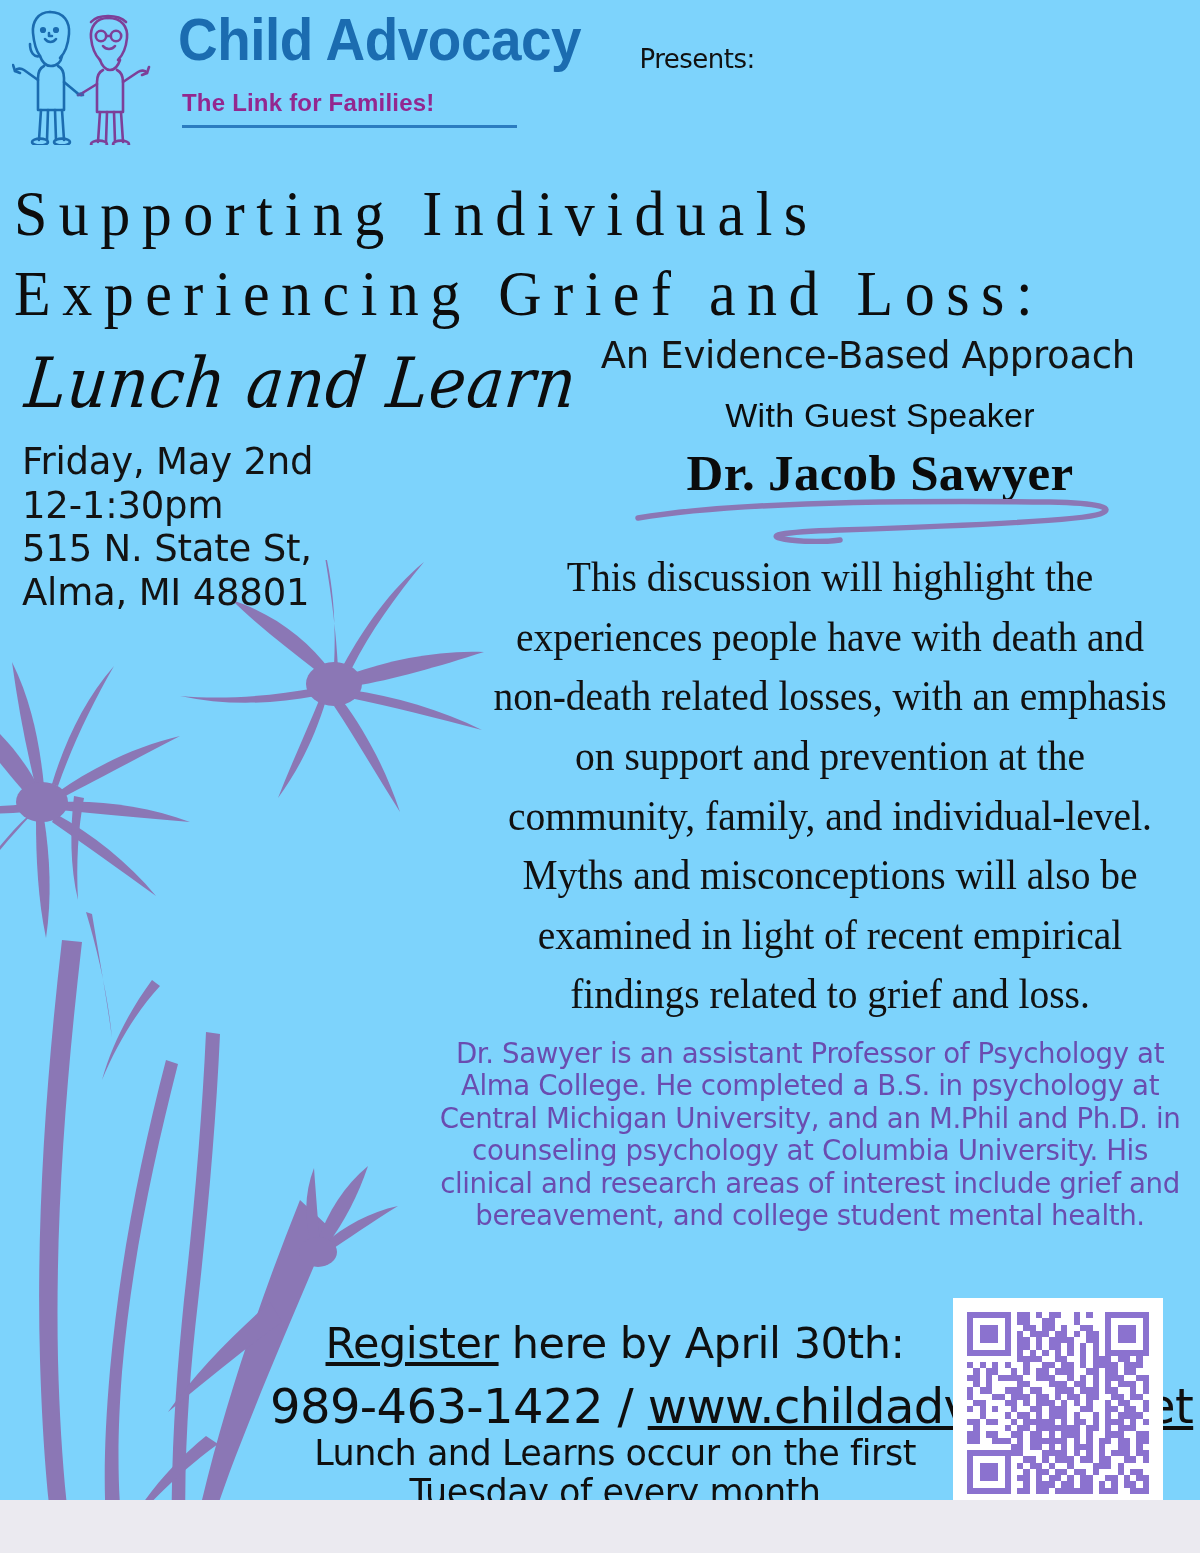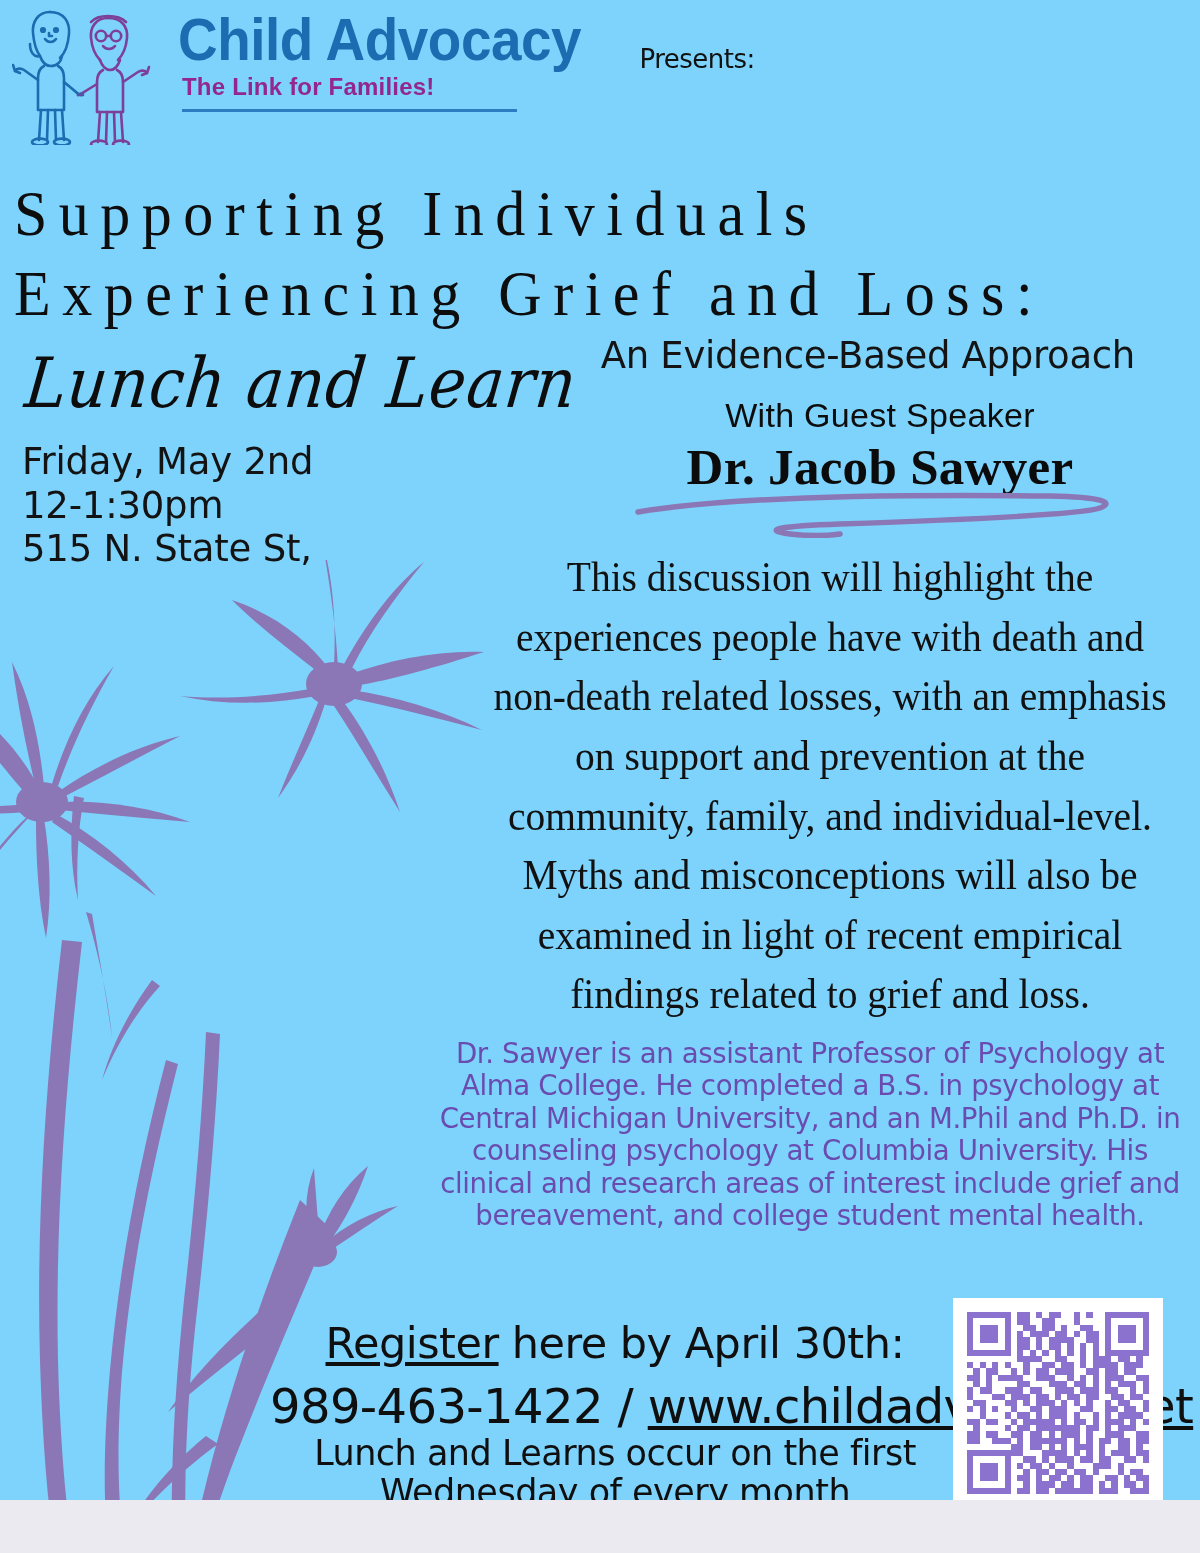--- a/index.html
+++ b/index.html
@@ -64,21 +64,21 @@
     letter-spacing: -0.5px;
     transform: scaleX(0.93);
     transform-origin: left center;
     white-space: nowrap;
   }
   .logo-tag {
     font-family: "Liberation Sans Narrow", "Liberation Sans", sans-serif;
     font-weight: bold;
     font-size: 24px;
     color: #93278f;
-    margin-top: 4px;
+    margin-top: 20px;
     margin-left: 4px;
     letter-spacing: 0.2px;
     white-space: nowrap;
   }
   .logo-rule {
     width: 335px;
     height: 3px;
     background: #2b7cc0;
     margin-top: 8px;
     margin-left: 4px;
@@ -171,21 +171,21 @@
     letter-spacing: 0.3px;
     text-align: center;
   }
   .speaker-name {
     font-family: "Liberation Serif", "DejaVu Serif", serif;
     font-weight: bold;
     font-size: 51px;
     line-height: 1.05;
     color: #0b0b0b;
     letter-spacing: 0.3px;
-    margin-top: 8px;
+    margin-top: 14px;
   }
   .swoosh {
     width: 500px;
     height: 48px;
     margin: -4px auto 0 auto;
     display: block;
   }
 
   
   .description {
@@ -381,20 +381,21 @@
     <div class="title-line">Experiencing Grief and Loss:</div>
   </div>
   <div class="subtitle">An Evidence-Based Approach</div>
 
   <div class="lunch-learn">
     <div class="script">Lunch and Learn</div>
     <div class="details">
       <div>Friday, May 2nd</div>
       <div>12-1:30pm</div>
       <div>515 N. State St,</div>
+      <div>Alma, MI 48801</div>
     </div>
   </div>
 
   <div class="speaker">
     <div class="speaker-with">With Guest Speaker</div>
     <div class="speaker-name">Dr. Jacob Sawyer</div>
     <svg class="swoosh" viewBox="0 0 500 48" aria-hidden="true">
       <path d="M8 22 C 90 8, 250 4, 420 6 C 470 7, 486 12, 470 18 C 450 25, 330 30, 210 34 C 150 36, 130 40, 160 44 C 178 46, 196 46, 210 44" fill="none" stroke="#8b77b5" stroke-width="5.5" stroke-linecap="round"></path>
     </svg>
   </div>
@@ -405,21 +406,21 @@
 
   <div class="register">
     <div class="register-head">
       <u>Register</u><span> here by April 30th:</span>
     </div>
     <div class="register-contact">
       <span>989-463-1422</span><span> / </span><u>www.childadvocacy.net</u>
     </div>
     <div class="register-note">
       <div>Lunch and Learns occur on the first</div>
-      <div>Wednesday of every month</div>
+      <div>Tuesday of every month</div>
     </div>
   </div>
 
   <div class="qr-box">
     <svg class="qr-svg" viewBox="0 0 29 29" shape-rendering="crispEdges" aria-hidden="true">
       <rect width="29" height="29" fill="#ffffff"></rect>
       <g fill="#8b72cf">
 
         <rect x="0" y="0" width="7" height="1"></rect>
           <rect x="0" y="6" width="7" height="1"></rect>

